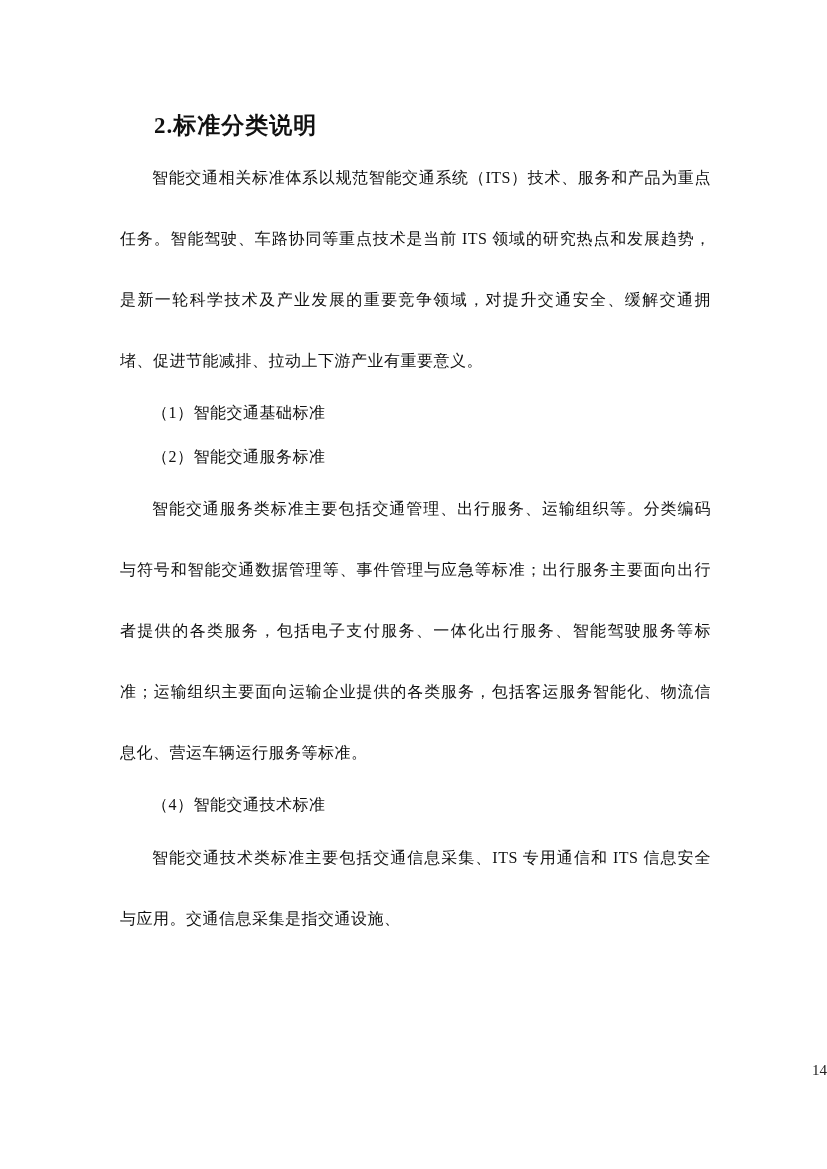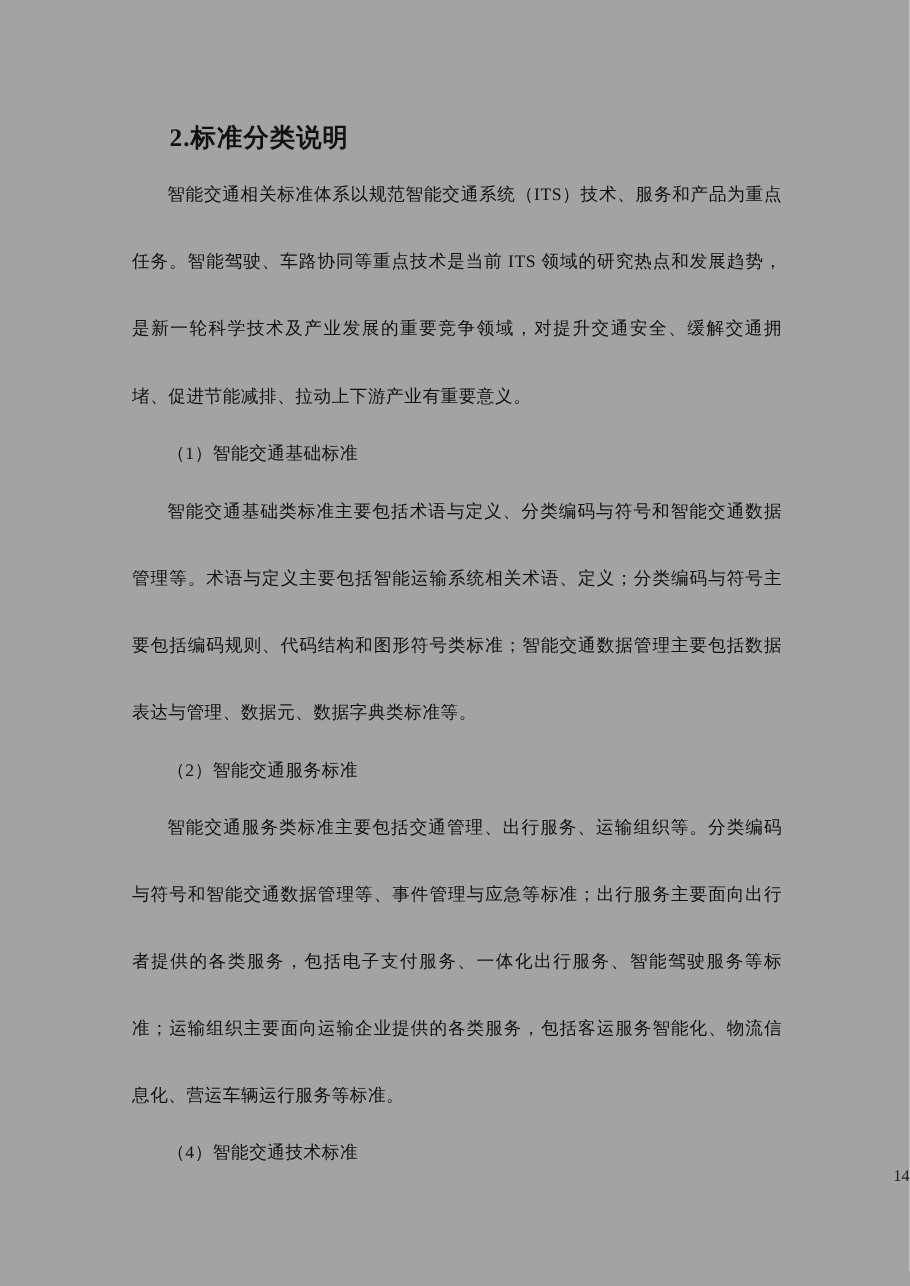--- a/index.html
+++ b/index.html
@@ -5,21 +5,21 @@
   html, body {
     margin: 0;
     padding: 0;
     background: #e8e8e8;
   }
   .page {
     position: relative;
     width: 827px;
     height: 1169px;
     margin: 0 auto;
-    background: #a3a3a3;
+    background: #ffffff;
     overflow: hidden;
     font-family: "Liberation Serif", "DejaVu Serif", serif;
     color: #111111;
   }
   .content {
     position: absolute;
     left: 120px;
     top: 104px;
     width: 591px;
   }
@@ -59,19 +59,19 @@
   }
 </style>
 </head>
 <body>
 
 <div class="page">
   <div class="content">
     <h2 class="heading">2.标准分类说明</h2>
     <p class="para">智能交通相关标准体系以规范智能交通系统（ITS）技术、服务和产品为重点任务。智能驾驶、车路协同等重点技术是当前 ITS 领域的研究热点和发展趋势，是新一轮科学技术及产业发展的重要竞争领域，对提升交通安全、缓解交通拥堵、促进节能减排、拉动上下游产业有重要意义。</p>
     <p class="subheading">（1）智能交通基础标准</p>
-    <p class="para">智能交通基础类标准主要包括术语与定义、分类编码与符号和智能交通数据管理等。术语与定义主要包括智能运输系统相关术语、定义；分类编码与符号主要包括编码规则、代码结构和图形符号类标准；智能交通数据管理主要包括数据表达与管理、数据元、数据字典类标准等。</p>
     <p class="subheading">（2）智能交通服务标准</p>
     <p class="para">智能交通服务类标准主要包括交通管理、出行服务、运输组织等。分类编码与符号和智能交通数据管理等、事件管理与应急等标准；出行服务主要面向出行者提供的各类服务，包括电子支付服务、一体化出行服务、智能驾驶服务等标准；运输组织主要面向运输企业提供的各类服务，包括客运服务智能化、物流信息化、营运车辆运行服务等标准。</p>
     <p class="subheading">（4）智能交通技术标准</p>
+    <p class="para">智能交通技术类标准主要包括交通信息采集、ITS 专用通信和 ITS 信息安全与应用。交通信息采集是指交通设施、</p>
   </div>
   <div class="page-number">14</div>
 </div>
 
 </body></html>

